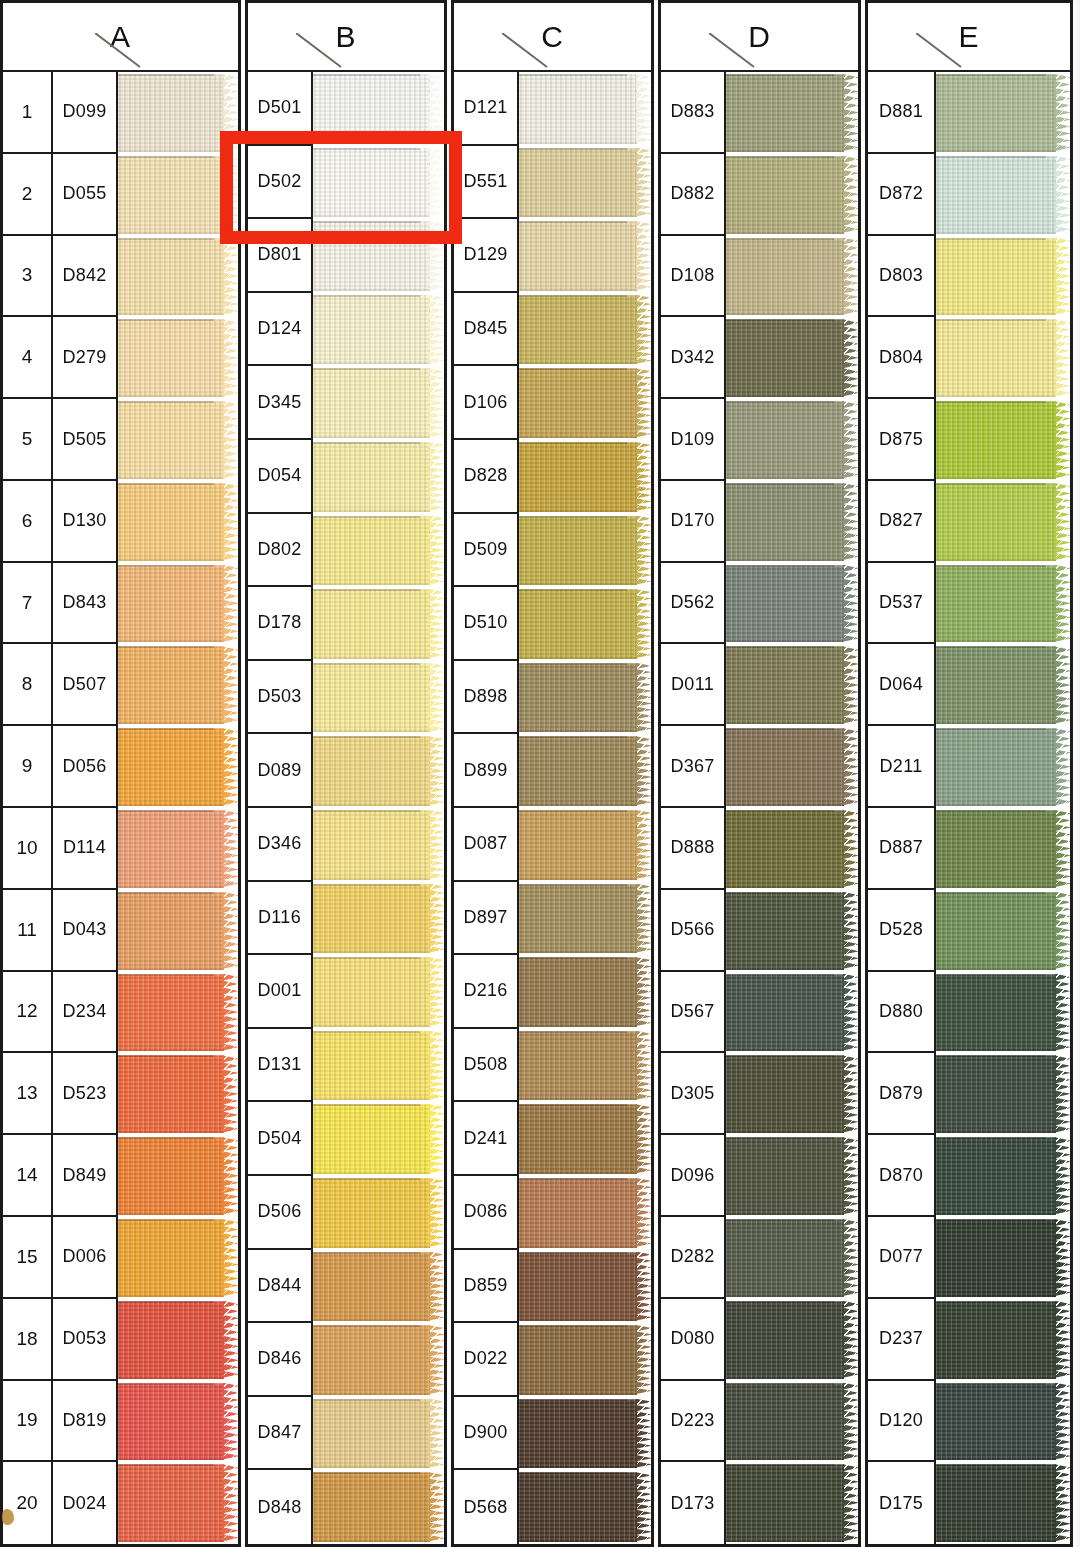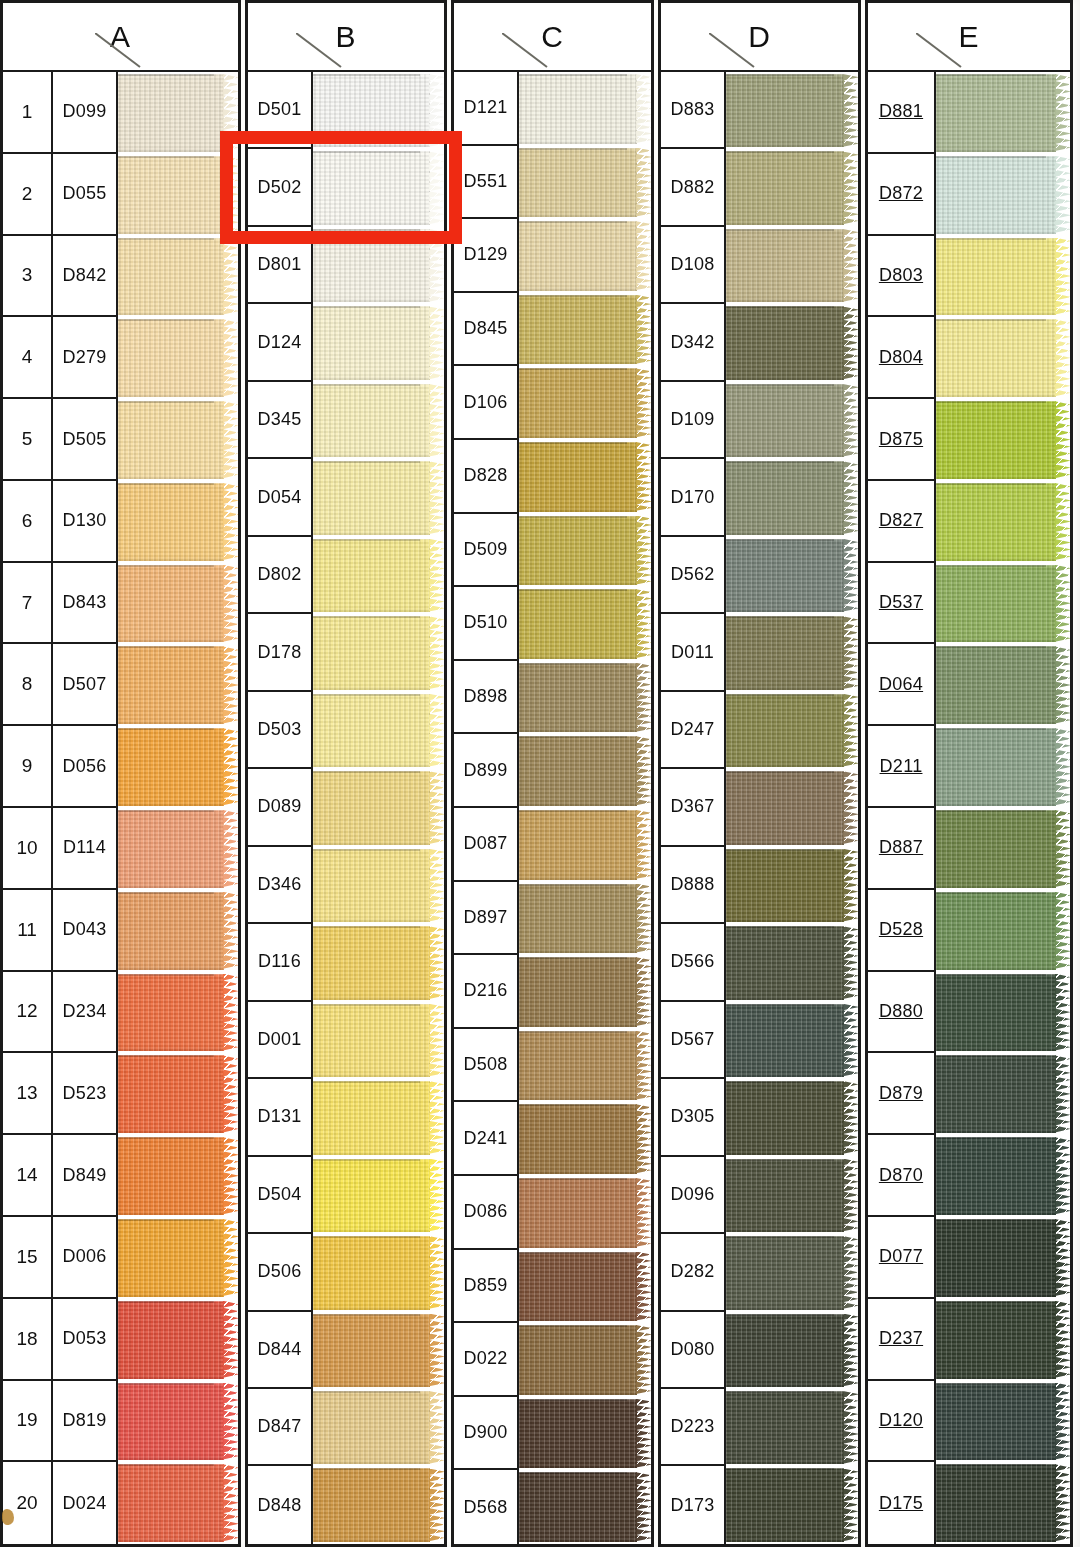--- a/index.html
+++ b/index.html
@@ -75,21 +75,21 @@
   .cell-code{
     width:63px;
     flex:0 0 63px;
     border-right:2px solid #1b1b1b;
     border-bottom:2px solid #1b1b1b;
     display:flex;align-items:center;justify-content:center;
     font-size:18px;color:#111;background:#fff;
     letter-spacing:0.3px;
   }
   .col-B .cell-code,.col-C .cell-code,.col-D .cell-code{width:63px;flex:0 0 63px;text-align:right;}
-  .col-E .cell-code{width:66px;flex:0 0 66px;text-decoration:underline;}
+  .col-E .cell-code{width:66px;flex:0 0 66px;}
   .row:last-child .cell-num,.row:last-child .cell-code{border-bottom:none;}
 
   .swatch{
     flex:1 1 auto;
     position:relative;
     overflow:hidden;
     background:#fff;
   }
   .ribbon{
     position:absolute;
@@ -465,20 +465,28 @@
           </div>
           <div class="row">
             <div class="cell-code">D844</div>
             <div class="swatch">
               <div class="ribbon" style="--c: #d79a4c;">
                 <div class="ribbon-shadow"></div>
               </div>
             </div>
           </div>
           <div class="row">
+            <div class="cell-code">D846</div>
+            <div class="swatch">
+              <div class="ribbon" style="--c: #dda358;">
+                <div class="ribbon-shadow"></div>
+              </div>
+            </div>
+          </div>
+          <div class="row">
             <div class="cell-code">D847</div>
             <div class="swatch">
               <div class="ribbon" style="--c: #e8cd8d;">
                 <div class="ribbon-shadow"></div>
               </div>
             </div>
           </div>
           <div class="row">
             <div class="cell-code">D848</div>
             <div class="swatch">
@@ -720,28 +728,20 @@
             <div class="swatch">
               <div class="ribbon" style="--c: #768279;">
                 <div class="ribbon-shadow"></div>
               </div>
             </div>
           </div>
           <div class="row">
             <div class="cell-code">D011</div>
             <div class="swatch">
               <div class="ribbon" style="--c: #7e7a53;">
-                <div class="ribbon-shadow"></div>
-              </div>
-            </div>
-          </div>
-          <div class="row">
-            <div class="cell-code">D247</div>
-            <div class="swatch">
-              <div class="ribbon" style="--c: #87874b;">
                 <div class="ribbon-shadow"></div>
               </div>
             </div>
           </div>
           <div class="row">
             <div class="cell-code">D367</div>
             <div class="swatch">
               <div class="ribbon" style="--c: #857257;">
                 <div class="ribbon-shadow"></div>
               </div>

